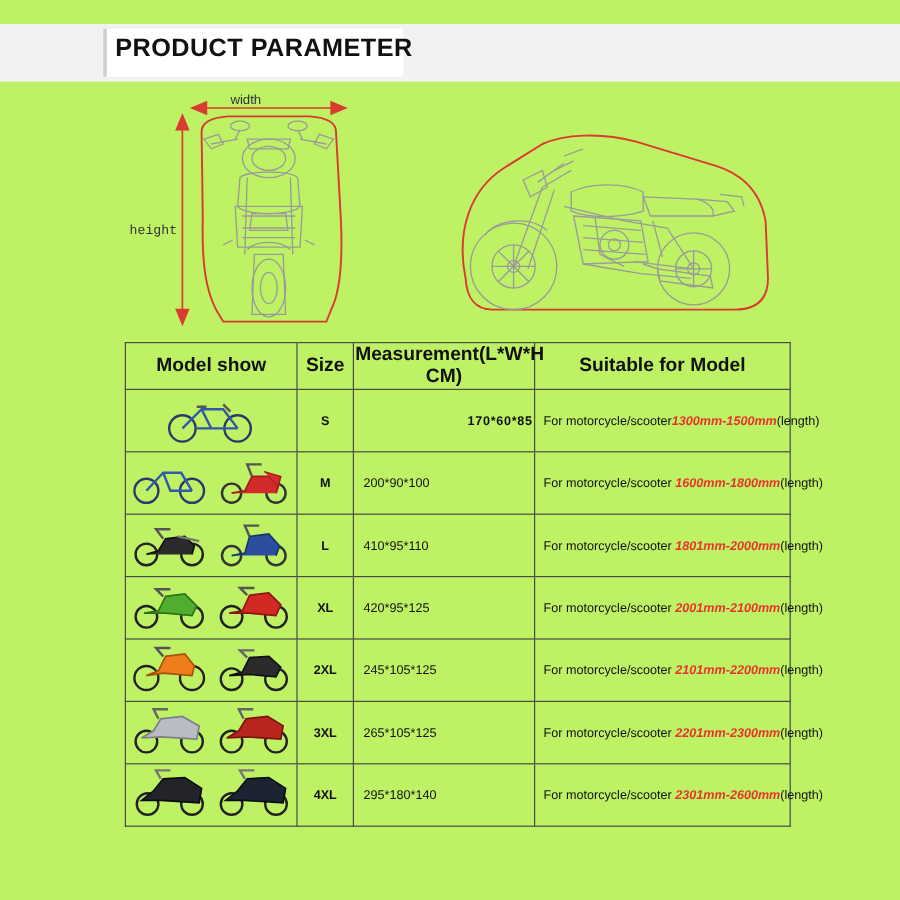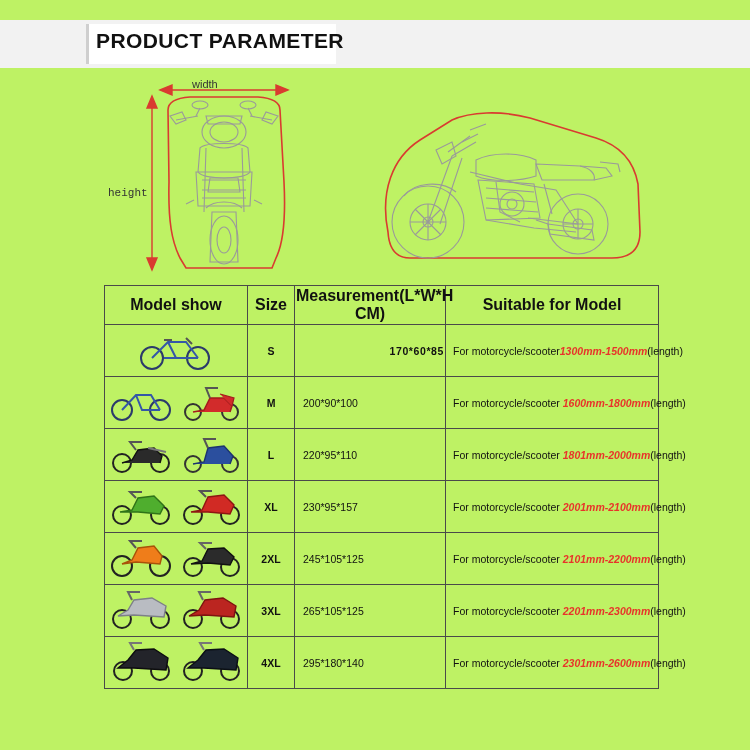--- a/index.html
+++ b/index.html
@@ -329,21 +329,21 @@
                 <svg width="64" height="44" viewBox="0 0 64 44">
                   <circle cx="13" cy="32" r="8" fill="none" stroke="#333" stroke-width="2"></circle>
                   <circle cx="50" cy="32" r="8" fill="none" stroke="#333" stroke-width="2"></circle>
                   <path d="M13,32 L24,30 L28,16 L44,14 L53,24 L50,32" fill="#2b4f9e" stroke="#1b3470" stroke-width="1.4"></path>
                   <path d="M28,16 L24,7 L36,7" fill="none" stroke="#555" stroke-width="2"></path>
                 </svg>
               </span>
             </div>
           </td>
           <td class="cell-size">L</td>
-          <td class="cell-meas">220*95*110</td>
+          <td class="cell-meas">410*95*110</td>
           <td class="cell-suit"><span>For motorcycle/scooter </span><span class="hl">1801mm-2000mm</span><span>(length)</span></td>
         </tr>
 
         <tr>
           <td class="cell-model">
             <div class="bike-row">
               <span class="bike-cell">
                 <svg width="66" height="44" viewBox="0 0 66 44">
                   <circle cx="14" cy="31" r="9" fill="none" stroke="#222" stroke-width="2"></circle>
                   <circle cx="52" cy="31" r="9" fill="none" stroke="#222" stroke-width="2"></circle>
@@ -355,21 +355,21 @@
                 <svg width="64" height="44" viewBox="0 0 64 44">
                   <circle cx="13" cy="31" r="9" fill="none" stroke="#222" stroke-width="2"></circle>
                   <circle cx="50" cy="31" r="9" fill="none" stroke="#222" stroke-width="2"></circle>
                   <path d="M11,28 L22,26 L28,13 L44,11 L54,21 L50,30 L28,28 Z" fill="#d12a24" stroke="#8e1612" stroke-width="1.4"></path>
                   <path d="M26,13 L20,7 L32,7" fill="none" stroke="#555" stroke-width="2"></path>
                 </svg>
               </span>
             </div>
           </td>
           <td class="cell-size">XL</td>
-          <td class="cell-meas">230*95*157</td>
+          <td class="cell-meas">420*95*125</td>
           <td class="cell-suit"><span>For motorcycle/scooter </span><span class="hl">2001mm-2100mm</span><span>(length)</span></td>
         </tr>
 
         <tr>
           <td class="cell-model">
             <div class="bike-row">
               <span class="bike-cell">
                 <svg width="66" height="44" viewBox="0 0 66 44">
                   <circle cx="14" cy="30" r="10" fill="none" stroke="#222" stroke-width="2"></circle>
                   <circle cx="52" cy="30" r="10" fill="none" stroke="#222" stroke-width="2"></circle>

